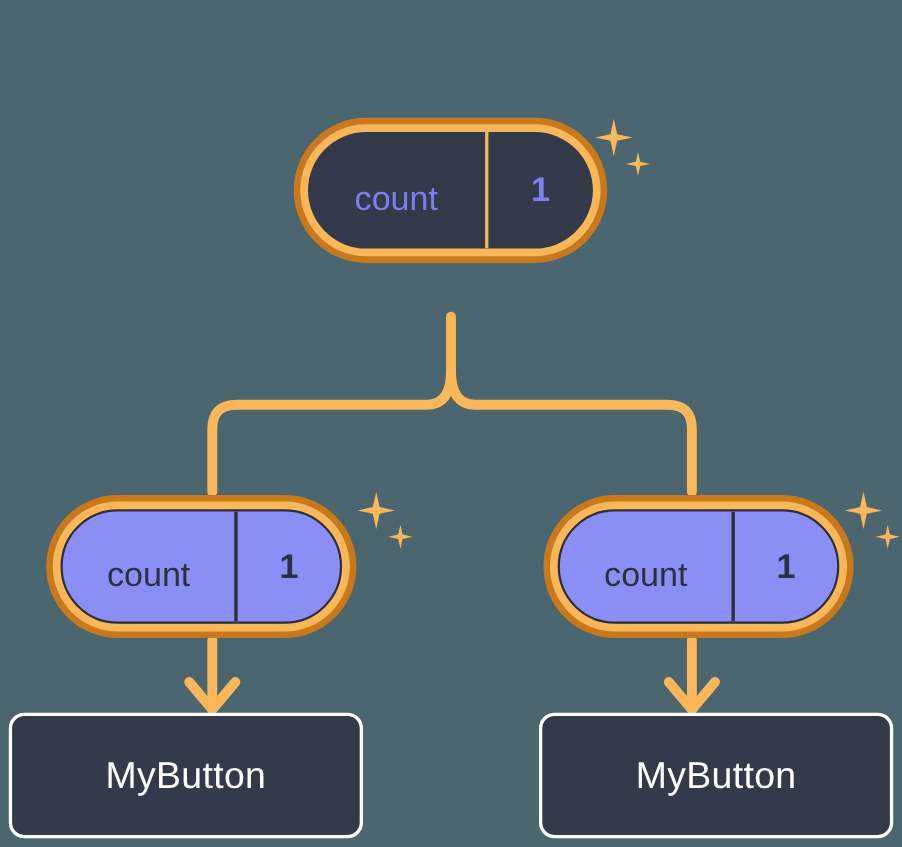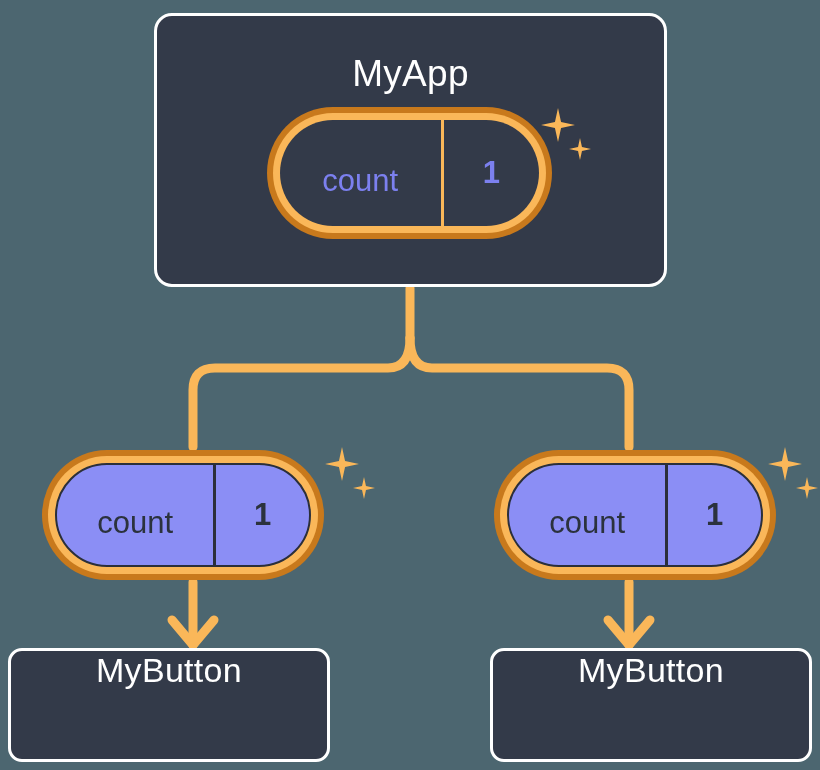--- a/index.html
+++ b/index.html
@@ -51,20 +51,21 @@
     top: 37px;
     text-align: center;
     color: #ffffff;
     font-size: 37px;
     letter-spacing: 0.3px;
   }
   .card-button {
     width: 322px;
     height: 114px;
     display: flex;
+    align-items: center;
     justify-content: center;
   }
   #card-button-left  { left: 8px;   top: 648px; }
   #card-button-right { left: 490px; top: 648px; }
   .card-button-label {
     color: #ffffff;
     font-size: 34px;
     letter-spacing: 0.3px;
   }
 
@@ -159,23 +160,20 @@
       <path d="M410,338 Q410,368 388,368 L215,368 Q193,368 193,390 L193,447"></path>
       <path d="M410,338 Q410,368 432,368 L607,368 Q629,368 629,390 L629,447"></path>
 
       <path d="M193,582 L193,645"></path>
       <path d="M172,620 L193,645 L214,620" stroke-linejoin="round"></path>
       <path d="M629,582 L629,645"></path>
       <path d="M608,620 L629,645 L650,620" stroke-linejoin="round"></path>
     </g>
   </svg>
 
-  <div class="card" id="card-myapp">
-    <div class="card-title">MyApp</div>
-  </div>
 
   <div class="pill" id="pill-myapp">
     <div class="pill-mid">
       <div class="pill-inner">
         <span class="pill-key">count</span>
         <span class="pill-val">1</span>
       </div>
     </div>
   </div>
   <div class="sparkle-group" id="sparkles-myapp">

